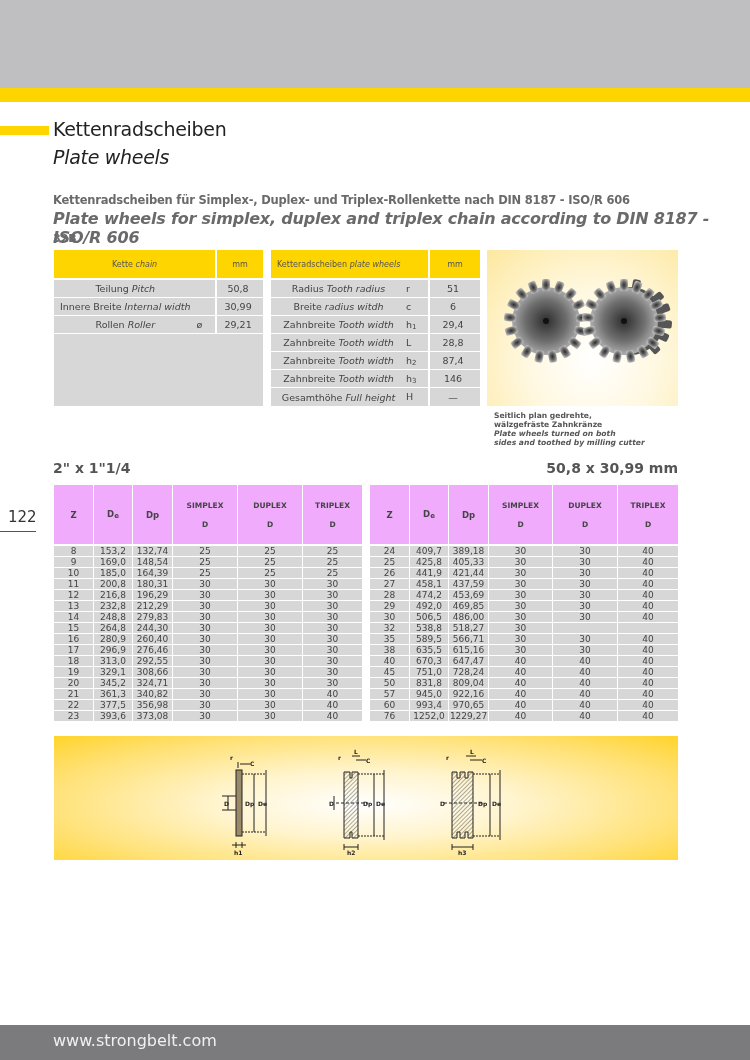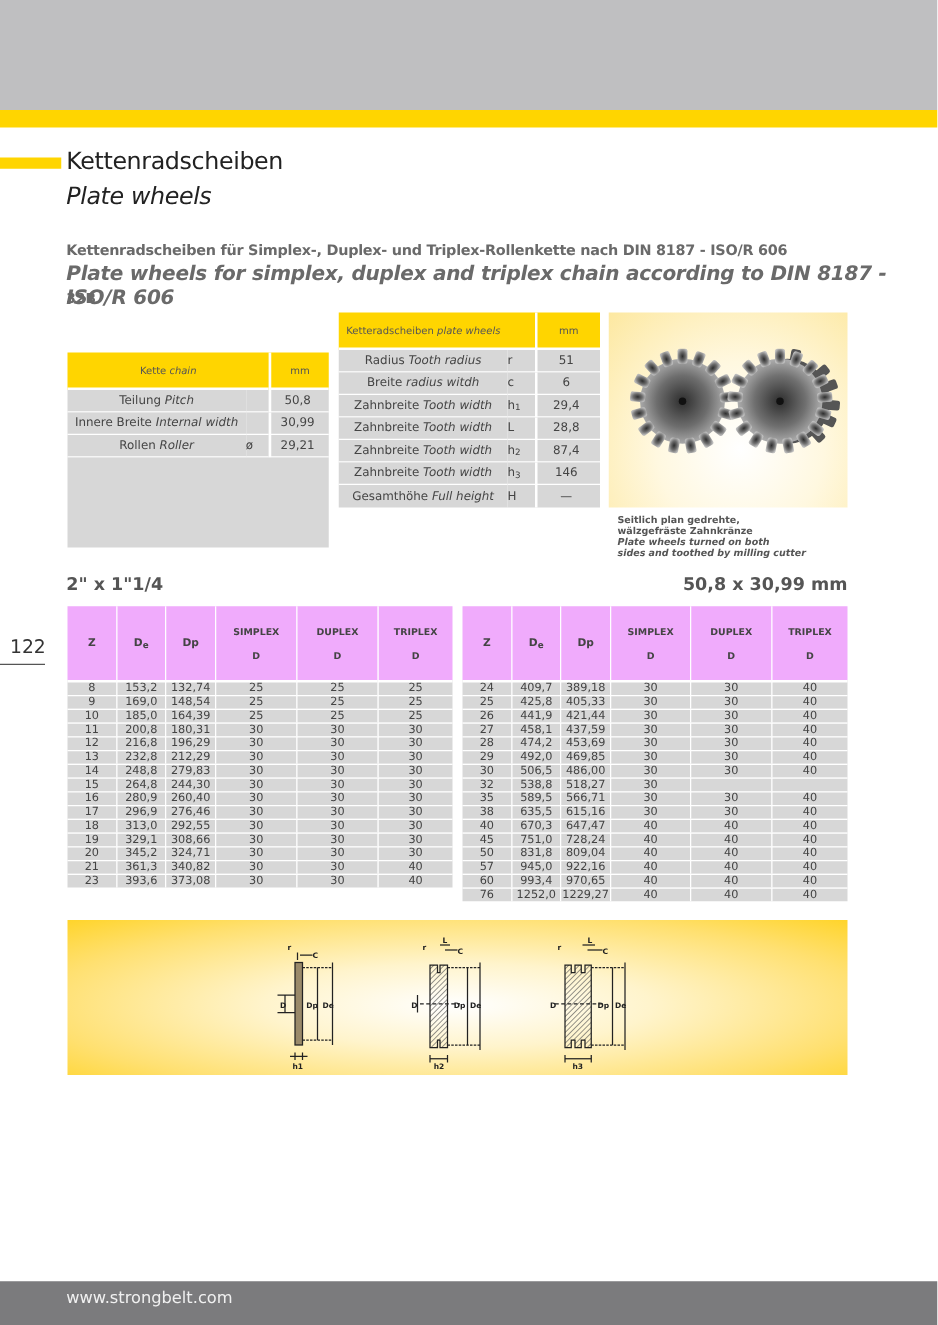--- a/index.html
+++ b/index.html
@@ -48,37 +48,37 @@
   .dt th.plain { font-size: 8.5px; }
   .dt td { background: #d7d7d7; height: 10.3px; line-height: 10px; text-align: center; border-top: 1px solid #fff; border-left: 1px solid #fff; padding: 0; font-size: 9px; }
   .dt td:first-child { border-left: none; }
   .dt tr:first-child td { border-top: 2px solid #fff; }
 
   .drawing-panel { position: absolute; left: 54px; top: 736px; width: 624px; height: 124px;
     background: radial-gradient(ellipse at 50% 55%, #ffffff 0%, #fff4cc 35%, #ffe070 75%, #ffd42a 100%); }
   .drawing { position: absolute; }
 
   .footer { position: absolute; left: 0; top: 1025px; width: 750px; height: 35px; background: #7b7b7d; }
-  .footer-url { position: absolute; left: 53px; top: 1031px; font-size: 13px; color: #f0f0f0; }
+  .footer-url { position: absolute; left: 53px; top: 1031px; font-size: 16px; color: #f0f0f0; }
 </style>
 </head>
 <body>
 
 <div class="top-band"></div>
 <div class="top-stripe"></div>
 
 <div class="title-marker"></div>
 <div class="title-de">Kettenradscheiben</div>
 <div class="title-en">Plate wheels</div>
 
 <div class="sub-de">Kettenradscheiben für Simplex-, Duplex- und Triplex-Rollenkette nach DIN 8187 - ISO/R 606</div>
 <div class="sub-en">Plate wheels for simplex, duplex and triplex chain according to DIN 8187 - ISO/R 606</div>
 <div class="chain-code">32B</div>
 
-<table class="spec" style="left:54px; top:250px; width:209px;margin-top:32px;">
+<table class="spec" style="left:54px; top:250px; width:209px;">
   <thead>
     <tr>
       <th colspan="2" style="text-align:center;">
         <span>Kette </span><i>chain</i>
       </th>
       <th class="sep" style="width:53px;">mm</th>
     </tr>
   </thead>
   <tbody>
     <tr>
@@ -362,20 +362,28 @@
       </tr>
       <tr>
         <td>21</td>
         <td>361,3</td>
         <td>340,82</td>
         <td>30</td>
         <td>30</td>
         <td>40</td>
       </tr>
       <tr>
+        <td>22</td>
+        <td>377,5</td>
+        <td>356,98</td>
+        <td>30</td>
+        <td>30</td>
+        <td>40</td>
+      </tr>
+      <tr>
         <td>23</td>
         <td>393,6</td>
         <td>373,08</td>
         <td>30</td>
         <td>30</td>
         <td>40</td>
       </tr>
     </tbody>
 </table>
 

